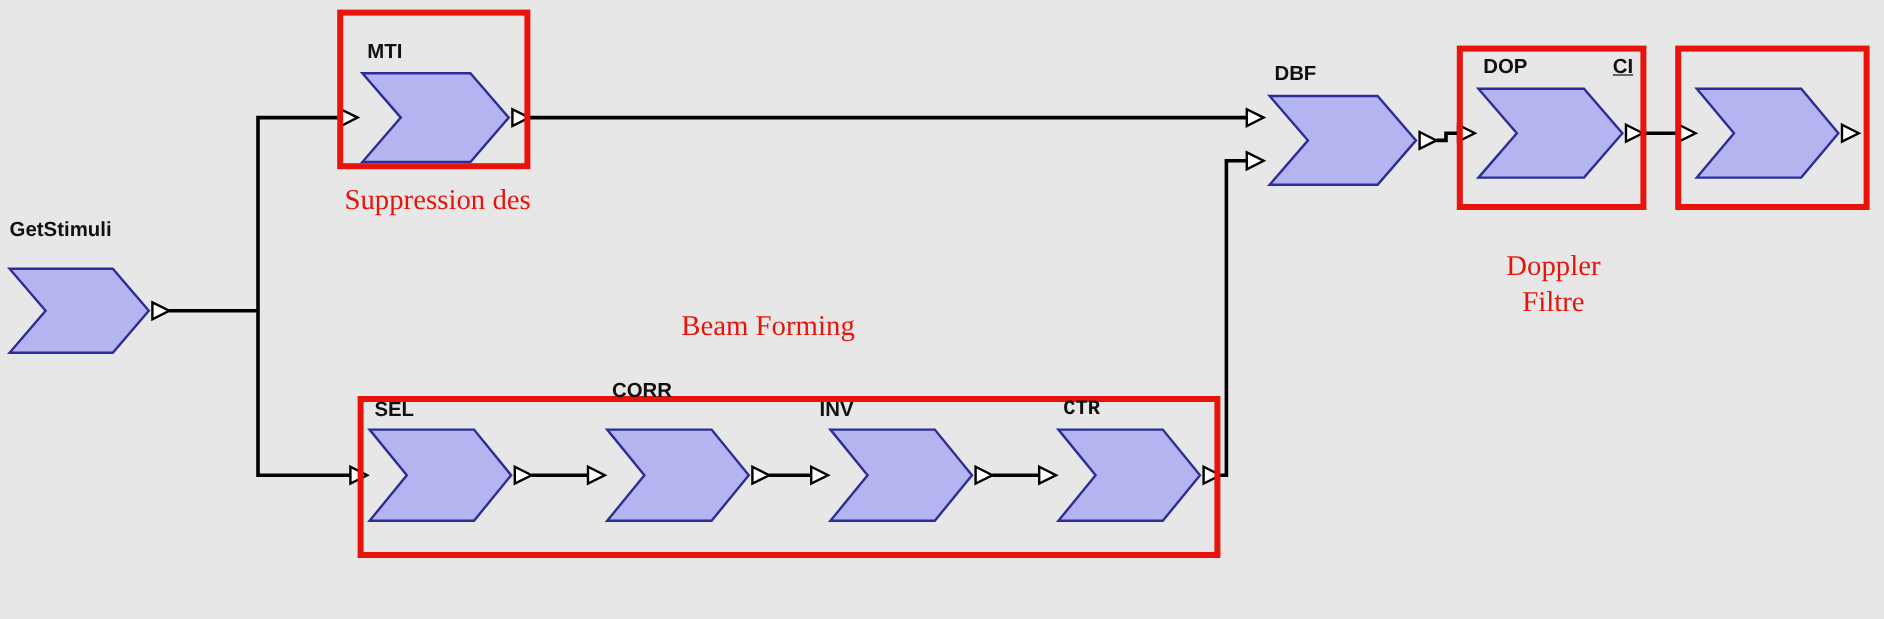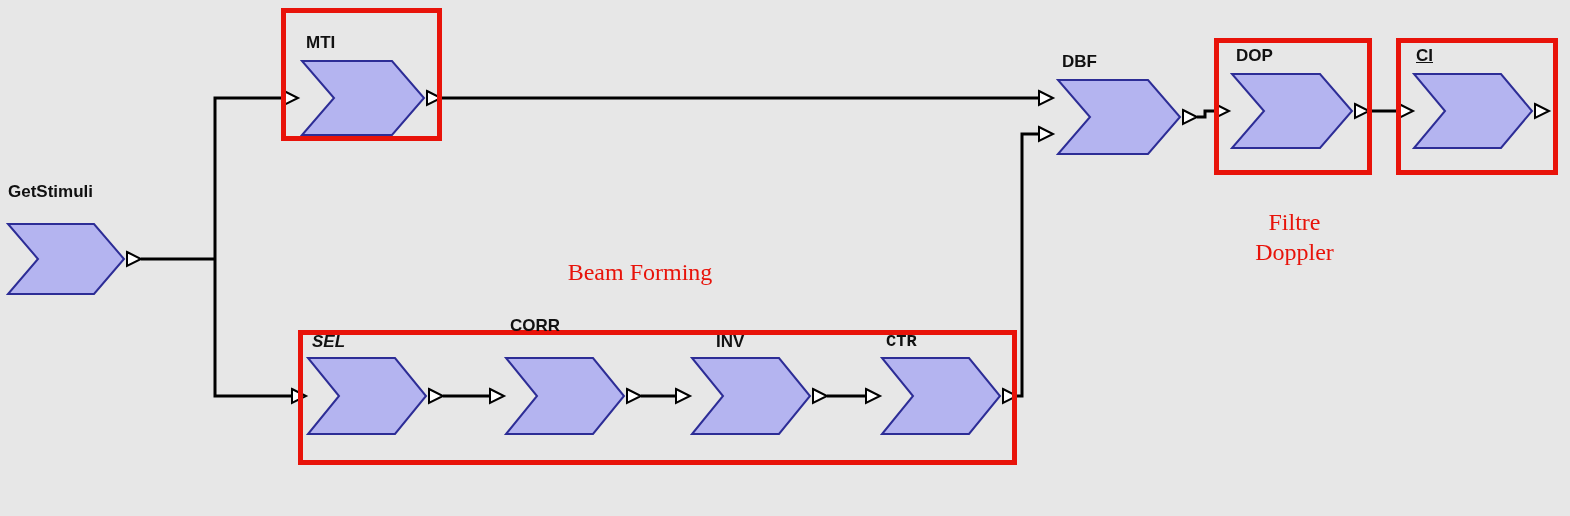--- a/index.html
+++ b/index.html
@@ -108,33 +108,34 @@
     <polygon class="port" points="1535,104 1549,111 1535,118"></polygon>
   </svg>
 
   <div class="highlight-box" style="left:281px; top:8px; width:161px; height:133px;"></div>
   <div class="highlight-box" style="left:298px; top:330px; width:719px; height:135px;"></div>
   <div class="highlight-box" style="left:1214px; top:38px; width:158px; height:137px;"></div>
   <div class="highlight-box" style="left:1396px; top:38px; width:162px; height:137px;"></div>
 
   <span class="block-label" style="left:8px; top:182px;text-align:right;">GetStimuli</span>
   <span class="block-label" style="left:306px; top:33px;">MTI</span>
-  <span class="block-label" style="left:312px; top:332px;font-style:italic;">SEL</span>
+  <span class="block-label" style="left:312px; top:332px;">SEL</span>
   <span class="block-label" style="left:510px; top:316px;">CORR</span>
-  <span class="block-label" style="left:716px; top:332px;">INV</span>
+  <span class="block-label" style="left:683px; top:332px;">INV</span>
   <span class="block-label" style="left:886px; top:332px;font-family:Liberation Mono, monospace;">CTR</span>
   <span class="block-label" style="left:1062px; top:52px;">DBF</span>
   <span class="block-label" style="left:1236px; top:46px;">DOP</span>
-  <span class="block-label" style="left:1416px; top:46px;text-decoration:underline;">CI</span>
+  <span class="block-label" style="left:1344px; top:46px;text-decoration:underline;">CI</span>
 
   <div class="note" style="left:287px; top:152px;">
+    <span>Suppression des</span>
   </div>
   <div class="note centered" style="left:505px; top:257px; width:270px;">
     <span>Beam Forming</span>
   </div>
   <div class="note centered" style="left:1232px; top:207px; width:125px;">
+    <span>Doppler</span>
     <span>Filtre</span>
-    <span>Doppler</span>
   </div>
   <div class="note centered" style="left:1394px; top:207px; width:168px;">
   </div>
 
 </div>
 
 </body></html>

